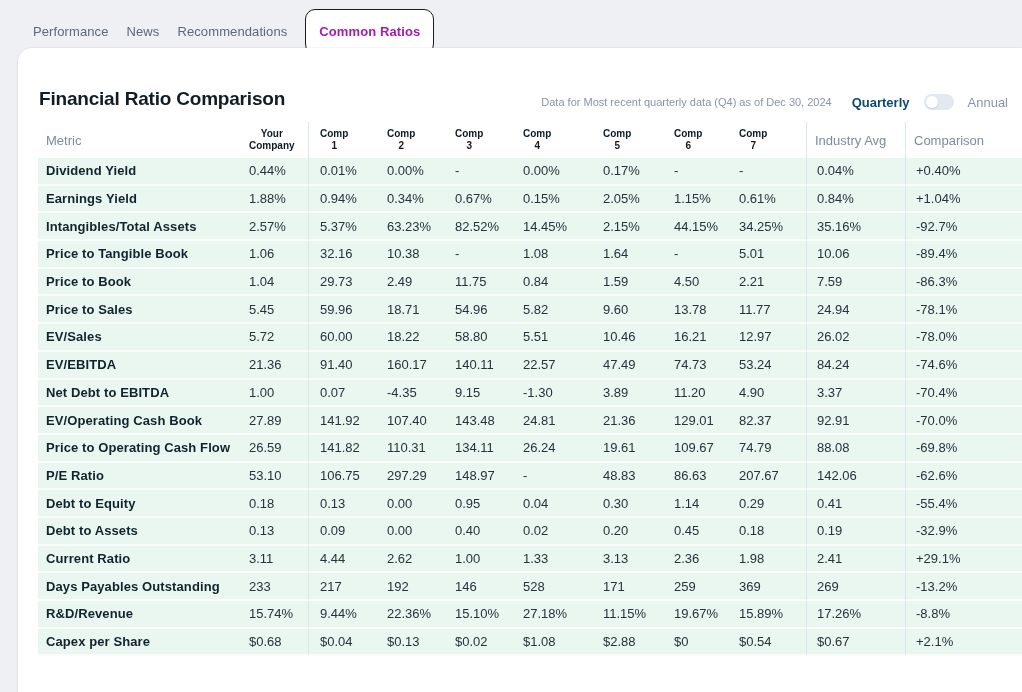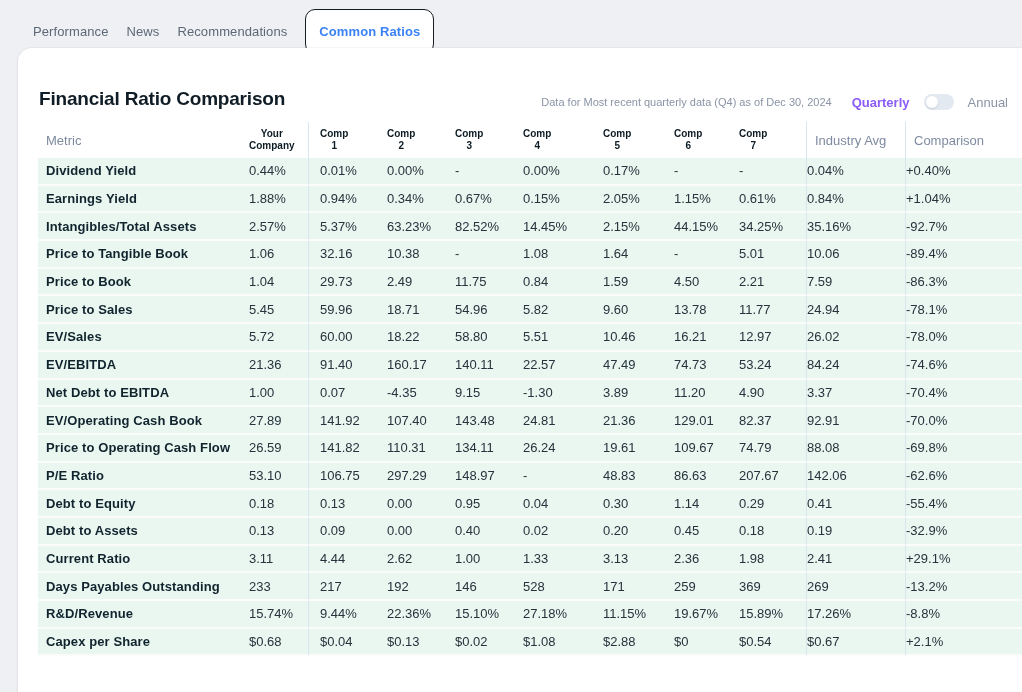--- a/index.html
+++ b/index.html
@@ -14,42 +14,42 @@
   .topbar {
     position:absolute; left:0; top:0; right:0; height:63px;
     display:flex; align-items:center; gap:18px; padding-left:33px;
   }
   .tab {
     font-size:13px; color:var(--tab-inactive,#5d6878); cursor:pointer;
     letter-spacing:.1px; padding:6px 0;
   }
   .tab.active {
     background:#fff; border:1.5px solid var(--active-tab-border,#171b22);
-    border-radius:10px; padding:14px 13px; font-weight:700; color:#3b82f6;
+    border-radius:10px; padding:14px 13px; font-weight:700; color:#a21caf;
   }
 
   
   .card {
     position:absolute; left:18px; top:48px; right:0; bottom:-20px;
     background:var(--card-bg,#fff);
     border-radius:14px 0 0 0;
     box-shadow:0 1px 4px rgba(16,24,40,.05), 0 0 0 1px rgba(16,24,40,.03);
   }
   .card-header {
     display:flex; align-items:flex-end; justify-content:space-between;
     padding:38px 14px 0 21px; height:62px;
   }
   h1.title {
     font-size:19px; font-weight:700; color:var(--text-dark,#101d26);
     letter-spacing:-.2px;
   }
   .meta { display:flex; align-items:center; gap:14px; }
   .subtitle { font-size:11px; color:var(--text-gray,#8a94a6); }
   .tog-label { font-size:13px; color:var(--text-gray,#8a94a6); cursor:pointer; }
-  .tog-label.active { font-weight:700; color:#8b5cf6; margin-left:6px; }
+  .tog-label.active { font-weight:700; color:#0c4a6e; margin-left:6px; }
   .switch {
     width:30px; height:16px; border-radius:8px; background:var(--toggle-bg,#e3e9f1);
     position:relative; display:inline-block; cursor:pointer;
   }
   .switch .knob {
     position:absolute; left:2px; top:2px; width:12px; height:12px;
     border-radius:50%; background:#fff; box-shadow:0 1px 2px rgba(0,0,0,.12);
   }
 
   
@@ -68,21 +68,21 @@
     height:27.7px; background:var(--row-bg,#e9f7f0);
     border-bottom:2px solid var(--row-gap,#fafcfc);
     font-size:13px; color:var(--text-value,#26323c);
     padding-left:11px; vertical-align:middle; white-space:nowrap;
   }
   tbody td.metric {
     font-weight:600; color:#11242e; padding-left:8px;
     letter-spacing:.1px;
     margin-left:40px;
   }
-  td.ind-col, td.cmp-col { padding-left:0; }
+  td.ind-col, td.cmp-col { padding-left:10px; }
   .vline { border-left:1px solid var(--divider,#d9e5ee); }
 </style>
 </head>
 <body>
 
 <div class="topbar">
   <div class="tab">Performance</div>
   <div class="tab">News</div>
   <div class="tab">Recommendations</div>
   <div class="tab active">Common Ratios</div>

